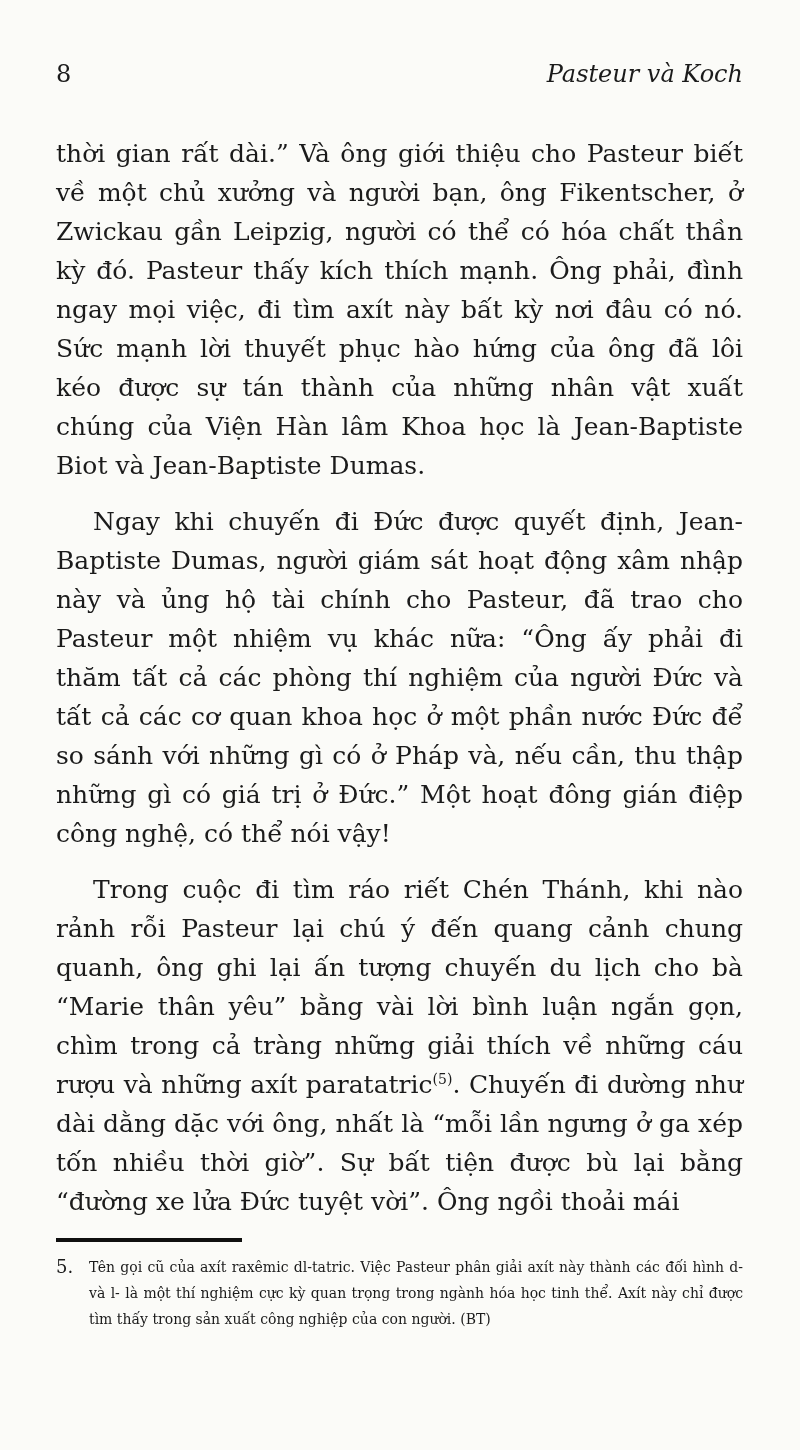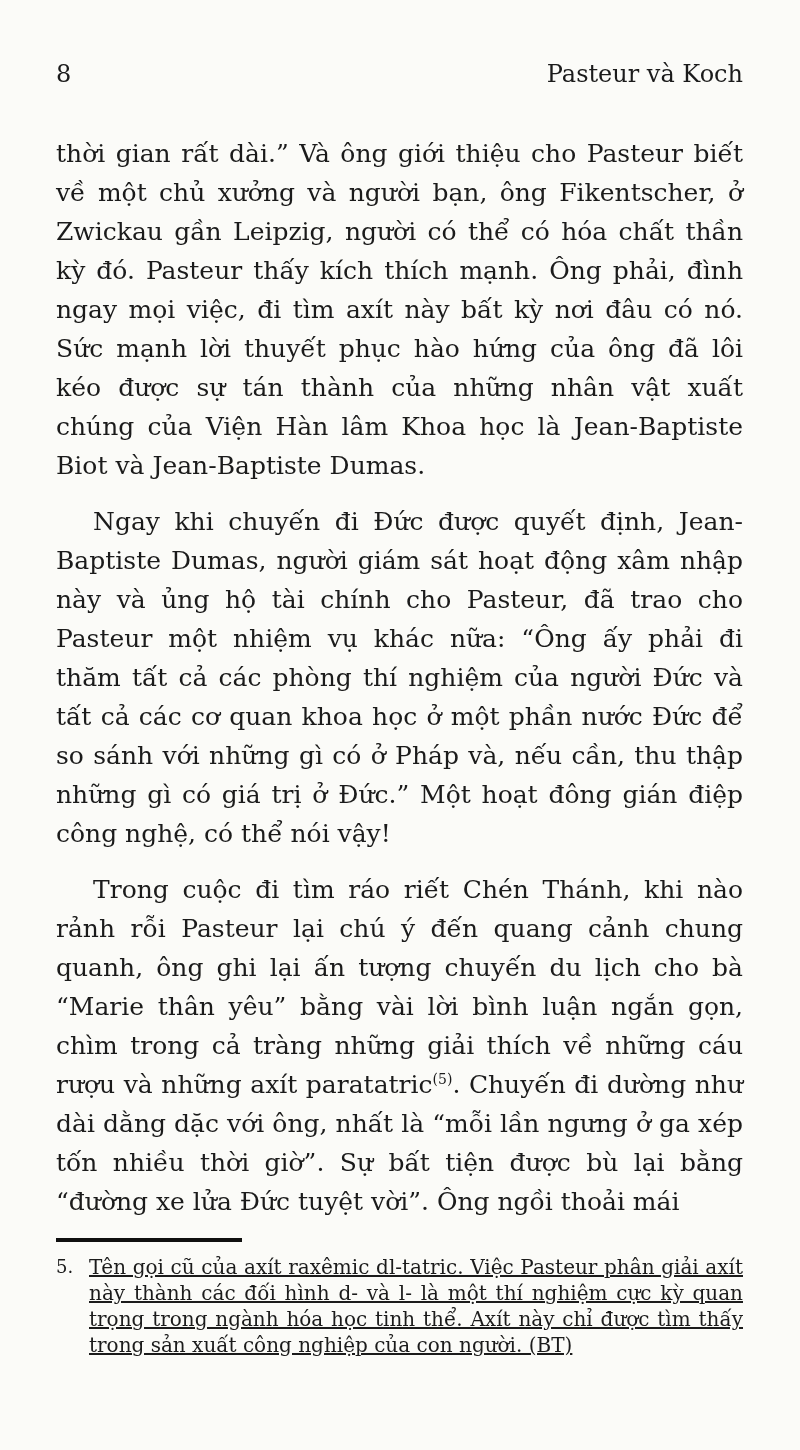--- a/index.html
+++ b/index.html
@@ -26,20 +26,21 @@
     display: flex;
     justify-content: space-between;
     align-items: baseline;
     font-size: 24px;
     margin-bottom: 46px;
   }
   .page-number {
     letter-spacing: 0.5px;
   }
   .running-title {
+    font-style: italic;
   }
   .body-text {
     text-align: justify;
   }
   .para {
     font-size: 25px;
     line-height: 39px;
     margin: 0 0 17px 0;
     text-align: justify;
   }
@@ -67,24 +68,23 @@
     display: flex;
     align-items: flex-start;
   }
   .fn-num {
     flex: 0 0 33px;
     font-size: 18px;
     line-height: 26px;
   }
   .fn-text {
     flex: 1;
-    font-size: 20px;
+    font-size: 14px;
     line-height: 26px;
     text-align: justify;
-    text-decoration: underline;
   }
 </style>
 </head>
 <body>
 
 <div class="page">
 
   <div class="header">
     <span class="page-number">8</span>
     <span class="running-title">Pasteur và Koch</span>

